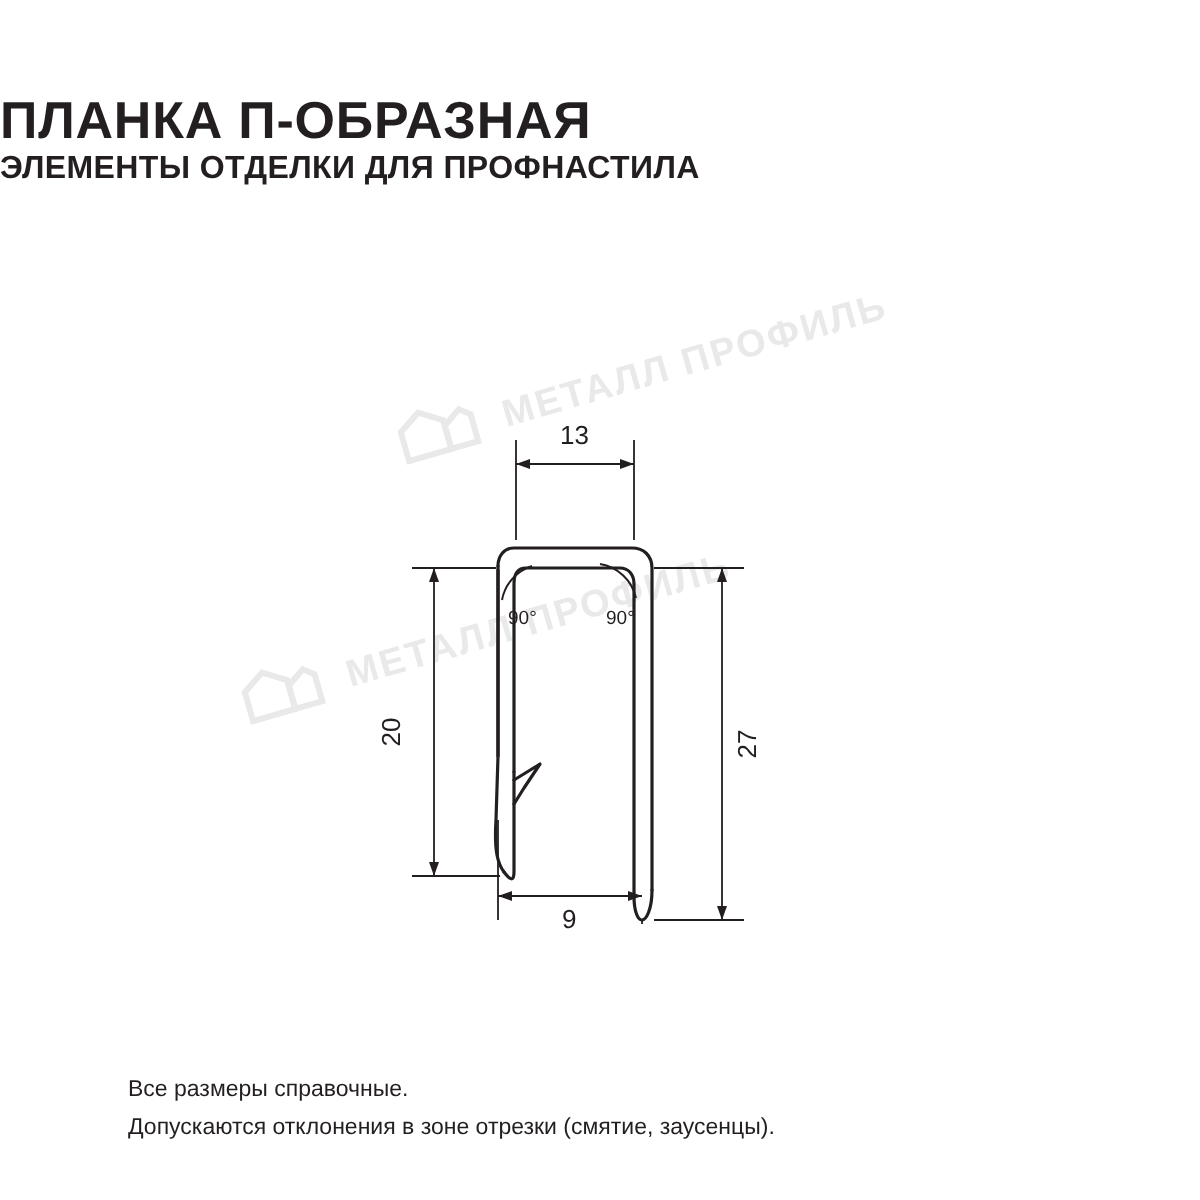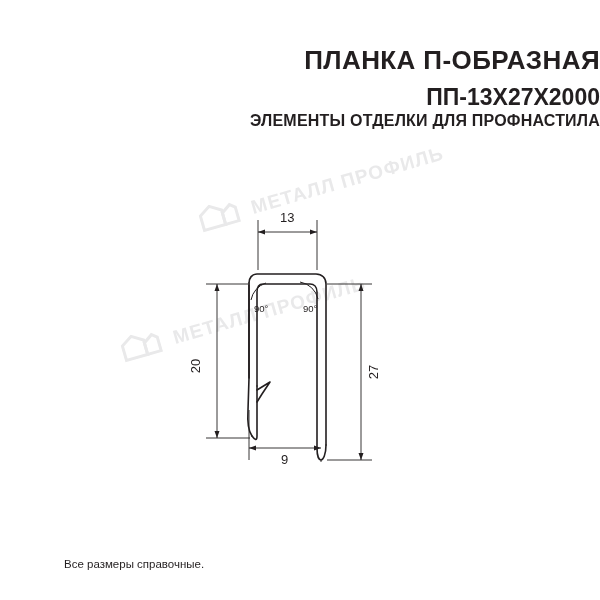--- a/index.html
+++ b/index.html
@@ -18,21 +18,21 @@
   .page {
     position: absolute;
     inset: 0;
   }
   
   .header {
     position: absolute;
     top: 44px;
     left: 0;
     width: 600px;
-    text-align: right;
+    text-align: left;
   }
   .title-main {
     font-size: 26px;
     font-weight: bold;
     letter-spacing: 0.4px;
     line-height: 32px;
     white-space: nowrap;
   }
   .title-sub {
     font-size: 23px;
@@ -116,21 +116,20 @@
           <path d="M2 24 L2 9 L13 2 L24 9 L24 24 Z" fill="none" stroke="#e9e9ea" stroke-width="3"></path>
           <path d="M24 24 L24 12 L33 6 L38 10 L38 24 Z" fill="none" stroke="#e9e9ea" stroke-width="3"></path>
         </svg>
       </span>
       <span class="wm-text">МЕТАЛЛ ПРОФИЛЬ</span>
     </div>
   </div>
 
   <div class="header">
     <div class="title-main">ПЛАНКА П-ОБРАЗНАЯ</div>
-    <div class="title-sub">ПП-13Х27Х2000</div>
     <div class="title-caption">ЭЛЕМЕНТЫ ОТДЕЛКИ ДЛЯ ПРОФНАСТИЛА</div>
   </div>
 
   <div class="drawing">
     <svg width="600" height="330" viewBox="0 0 600 330">
       <g fill="none" stroke="#231f20" stroke-width="1.6" stroke-linecap="round" stroke-linejoin="round">
 
         <path d="M249,125 L249,218 L249,218"></path>
 
         <path d="M249,123 C249,118 252,114 257,114 L316,114 C322,114 326,118 326,124 L326,285"></path>
@@ -186,15 +185,16 @@
         <line x1="249" y1="288" x2="321" y2="288"></line>
         <path d="M249,288 l7,-2.5 l0,5 z" fill="#231f20" stroke="none"></path>
         <path d="M321,288 l-7,-2.5 l0,5 z" fill="#231f20" stroke="none"></path>
       </g>
       <text x="281" y="304" font-size="13" fill="#231f20" font-family="Liberation Sans, sans-serif">9</text>
     </svg>
   </div>
 
   <div class="footer">
     <div>Все размеры справочные.</div>
+    <div>Допускаются отклонения в зоне отрезки (смятие, заусенцы).</div>
   </div>
 
 </div>
 
 </body></html>

